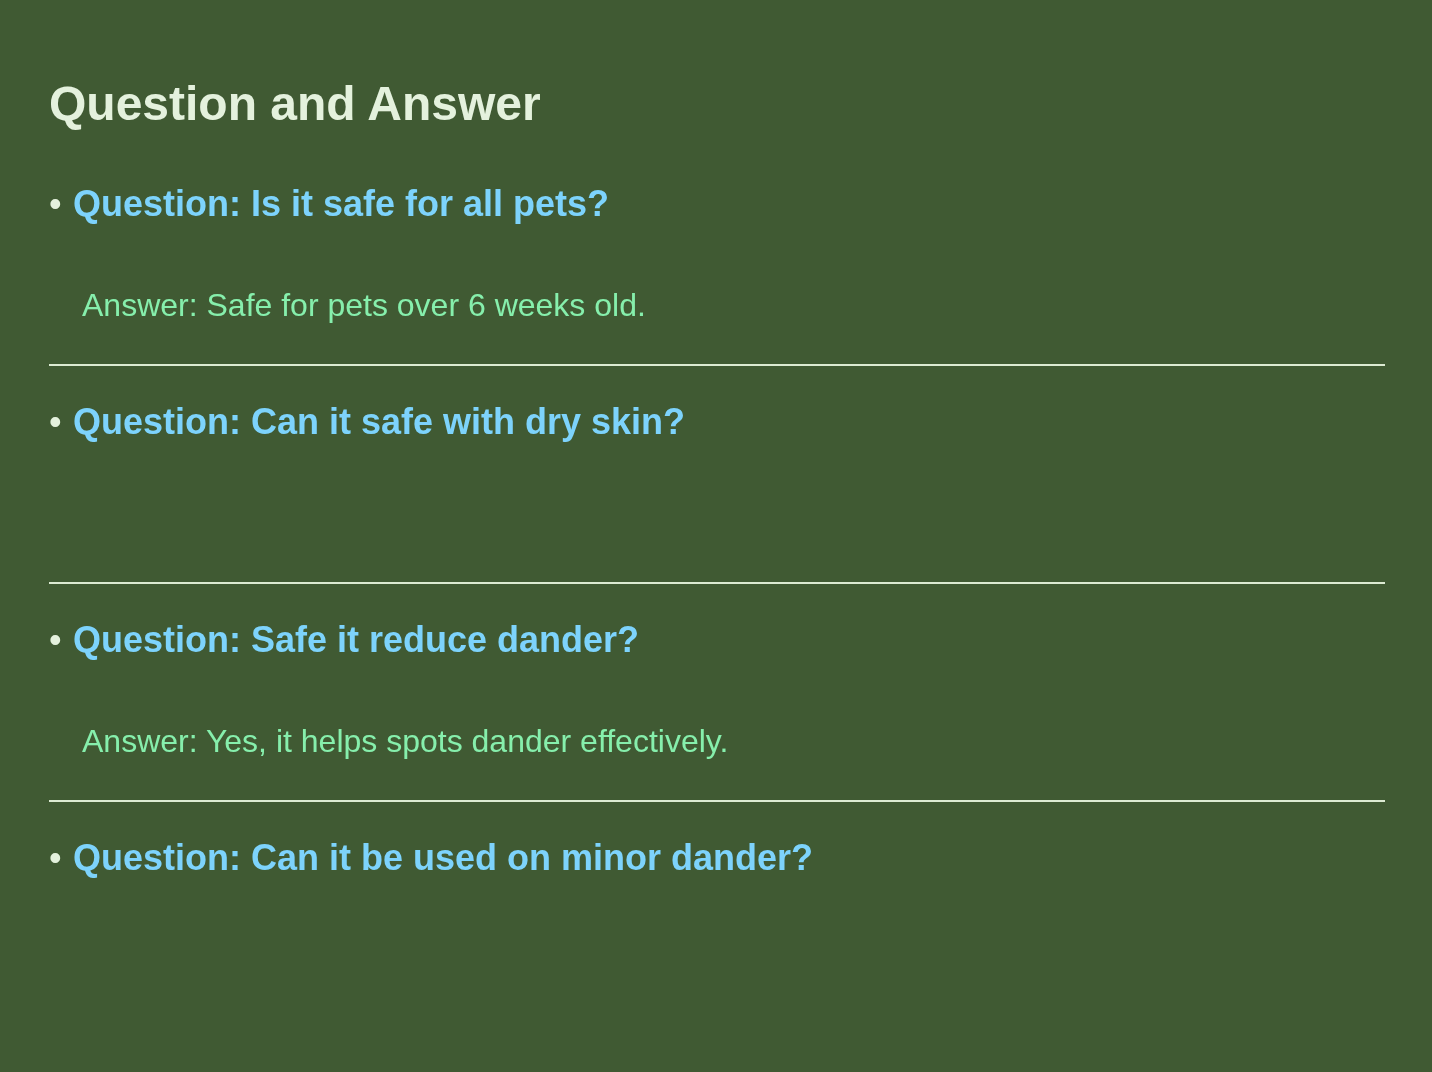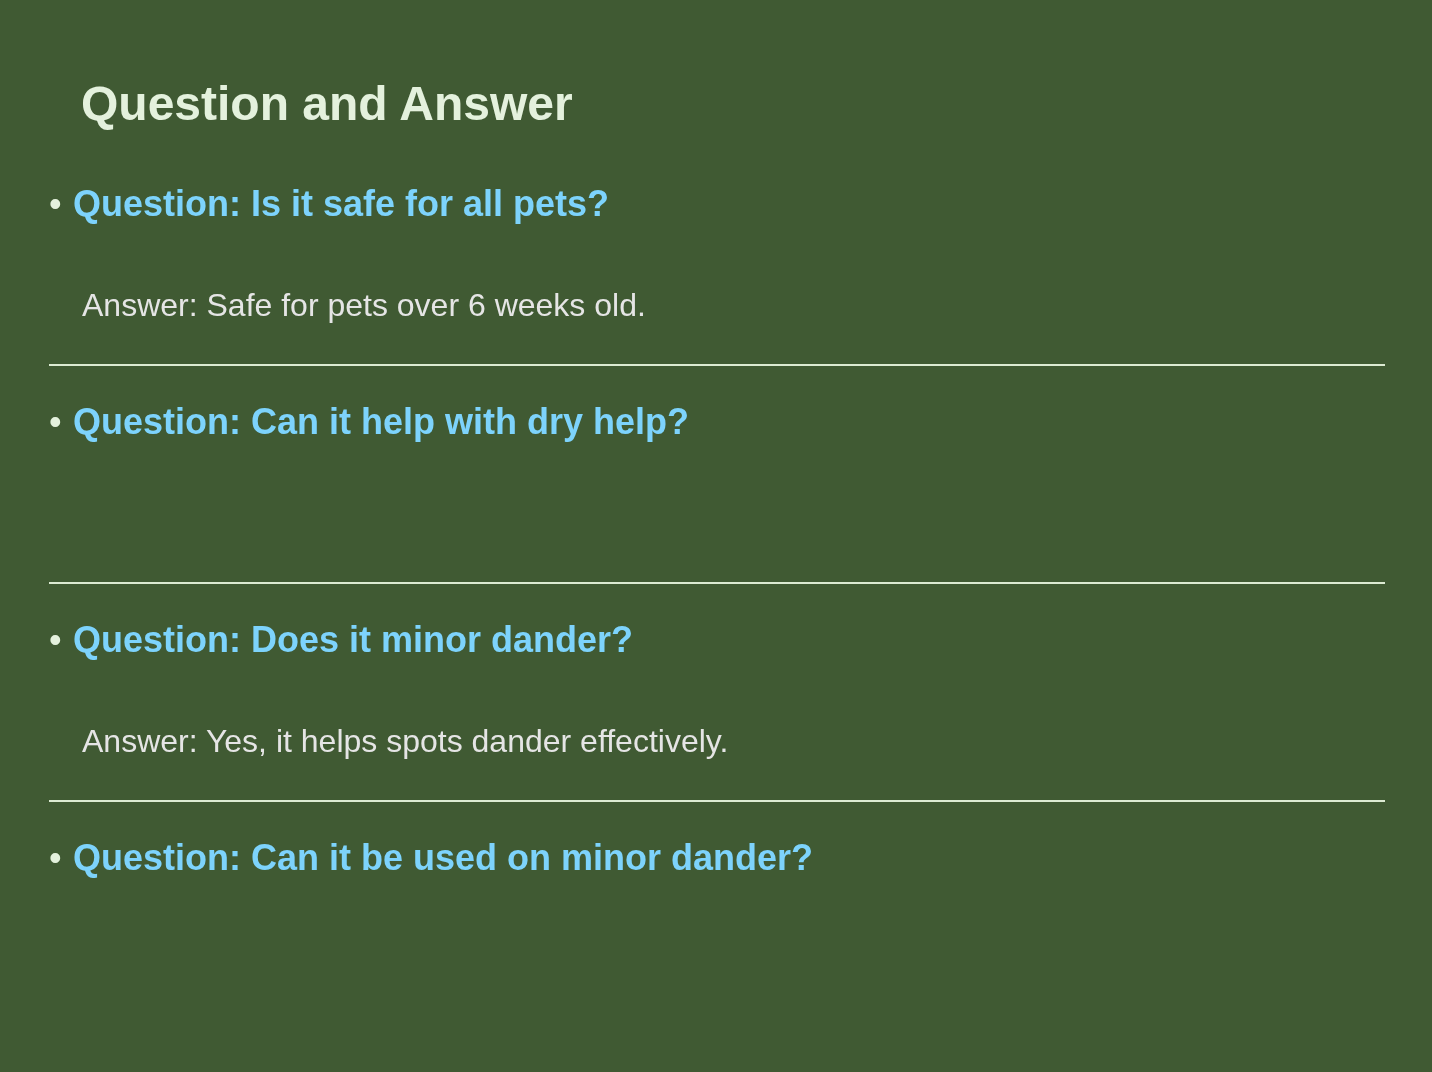--- a/index.html
+++ b/index.html
@@ -23,21 +23,20 @@
   .page-title {
     position: absolute;
     left: 49px;
     top: 44px;
     font-size: 48px;
     font-weight: bold;
     color: #E4F1DD;
     line-height: 1.18;
     letter-spacing: 0px;
     white-space: nowrap;
-    margin-left: 32px;
   }
   .qa-list {
     position: absolute;
     left: 0;
     top: 156px;
     width: 1432px;
   }
   .qa-block {
     position: relative;
     width: 1432px;
@@ -65,21 +64,21 @@
     color: #7dd3fc;
     line-height: 44px;
     white-space: nowrap;
   }
   .qa-answer {
     position: absolute;
     left: 82px;
     top: 130px;
     font-size: 32px;
     font-weight: normal;
-    color: #e5e5e5;
+    color: #86efac;
     line-height: 38px;
     white-space: nowrap;
   }
   .qa-divider {
     position: absolute;
     left: 49px;
     top: 200px;
     width: 1336px;
     height: 2px;
     background: #DCEBD3;
@@ -103,29 +102,29 @@
         <span class="qa-bullet">•</span>
         <span class="qa-question">Question: Is it safe for all pets?</span>
       </div>
       <div class="qa-answer">Answer: Safe for pets over 6 weeks old.</div>
       <hr class="qa-divider">
     </div>
 
     <div class="qa-block">
       <div class="qa-question-row">
         <span class="qa-bullet">•</span>
-        <span class="qa-question">Question: Can it help with dry help?</span>
+        <span class="qa-question">Question: Can it safe with dry skin?</span>
       </div>
       <hr class="qa-divider">
     </div>
 
     <div class="qa-block">
       <div class="qa-question-row">
         <span class="qa-bullet">•</span>
-        <span class="qa-question">Question: Does it minor dander?</span>
+        <span class="qa-question">Question: Safe it reduce dander?</span>
       </div>
       <div class="qa-answer">Answer: Yes, it helps spots dander effectively.</div>
       <hr class="qa-divider">
     </div>
 
     <div class="qa-block">
       <div class="qa-question-row">
         <span class="qa-bullet">•</span>
         <span class="qa-question">Question: Can it be used on minor dander?</span>
       </div>

